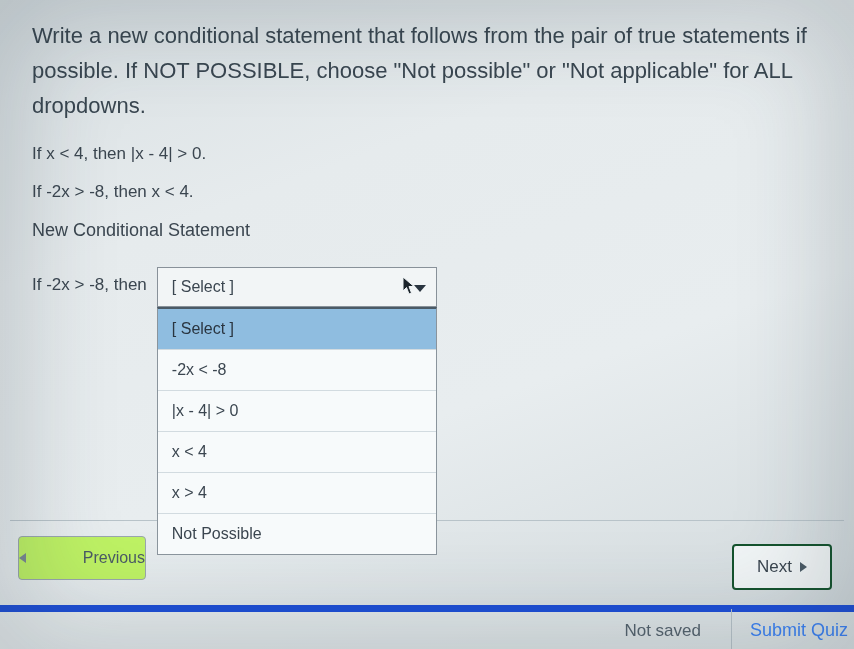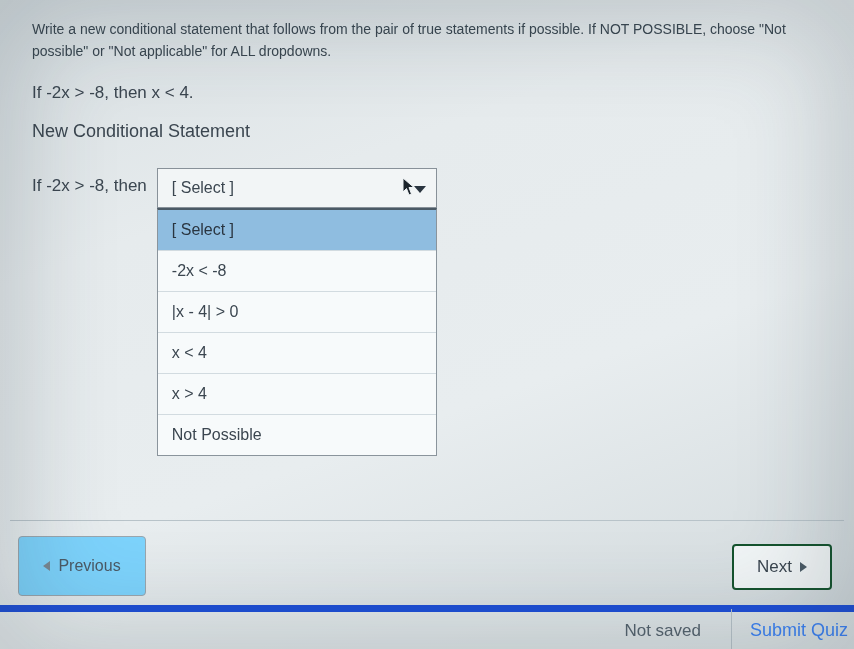--- a/index.html
+++ b/index.html
@@ -13,21 +13,21 @@
     position: relative;
   }
   .question-panel {
     position: absolute;
     left: 10px;
     top: 0;
     width: 830px;
     padding: 18px 22px 0 22px;
   }
   .instructions {
-    font-size: 14px;
+    font-size: 22px;
     line-height: 1.6;
     color: #394650;
     font-weight: 500;
     margin-bottom: 20px;
   }
   .statement {
     font-size: 17px;
     color: #3b4650;
     margin-bottom: 18px;
     font-weight: 500;
@@ -108,27 +108,27 @@
     top: 520px;
     width: 834px;
     height: 0;
     border-top: 1px solid #b8c3c9;
   }
   .prev-btn {
     position: absolute;
     left: 18px;
     top: 536px;
     width: 128px;
-    height: 60px;
+    height: 44px;
     border: 1px solid #9aa6ae;
-    background: #7dd3fc;
+    background: #bef264;
     border-radius: 4px;
     display: flex;
     align-items: center;
-    justify-content: center;
+    justify-content: space-between;
     gap: 8px;
     font-size: 16px;
     color: #4b5a66;
     cursor: pointer;
   }
   .next-btn {
     position: absolute;
     right: 22px;
     top: 544px;
     width: 100px;
@@ -194,20 +194,21 @@
     inset: 0;
     pointer-events: none;
     box-shadow: inset 0 0 90px 30px rgba(40,55,65,0.18);
   }
 </style>
 </head>
 <body>
 
 <div class="question-panel">
   <p class="instructions">Write a new conditional statement that follows from the pair of true statements if possible. If NOT POSSIBLE, choose "Not possible" or "Not applicable" for ALL dropdowns.</p>
+  <p class="statement">If x &lt; 4, then |x - 4| &gt; 0.</p>
   <p class="statement">If -2x &gt; -8, then x &lt; 4.</p>
   <p class="section-label">New Conditional Statement</p>
 
   <div class="answer-row">
     <span class="prefix">If -2x &gt; -8, then</span>
 
     <div class="select-wrap">
       <div class="select-closed">
         <span>[ Select ]</span>
         <span class="caret">

